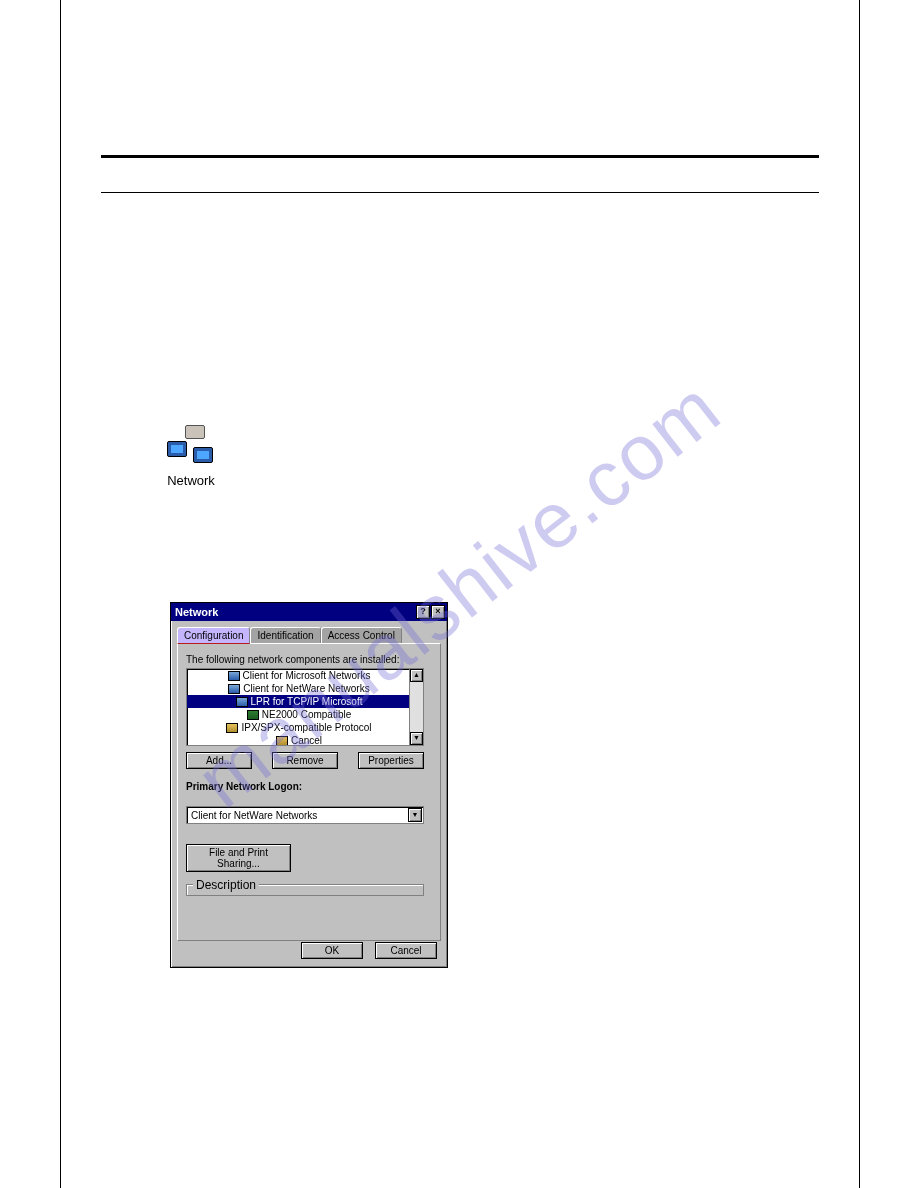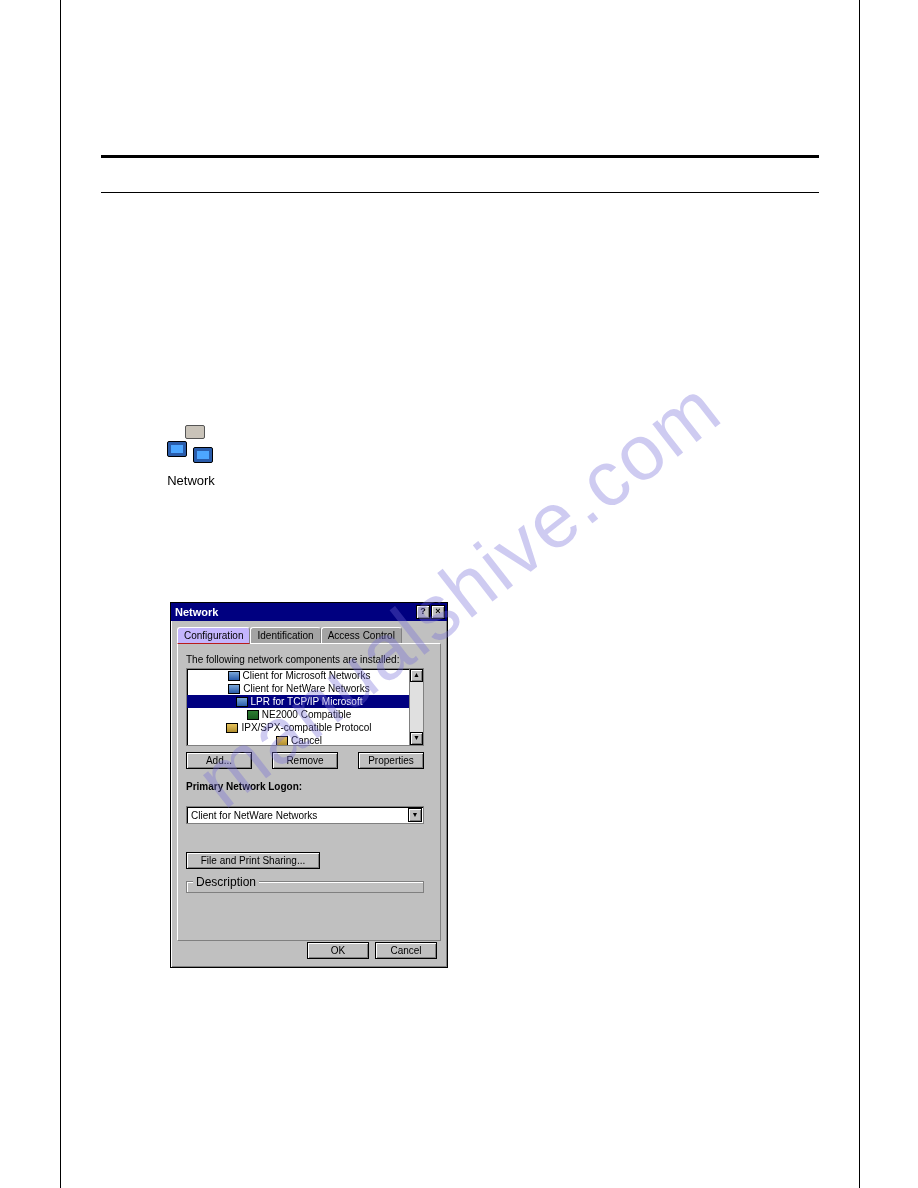--- a/index.html
+++ b/index.html
@@ -221,22 +221,22 @@
     width: 14px; height: 14px;
     background: #c0c0c0;
     border: 1px solid #000;
     box-shadow: inset 1px 1px 0 #fff, inset -1px -1px 0 #808080;
     font-size: 7px;
     text-align: center;
     line-height: 12px;
     margin: 1px;
   }
   .share-btn {
-    margin-top: 28px;
-    width: 134px;
+    margin-top: 20px;
+    width: 105px;
   }
   .groupbox {
     margin-top: 12px;
     border: 1px solid #808080;
     box-shadow: inset 1px 1px 0 #fff;
     padding: 4px 6px 6px 6px;
     position: relative;
   }
   .groupbox .legend {
     position: absolute;
@@ -248,21 +248,21 @@
   }
   .desc-text {
     font-size: 9px;
     line-height: 11px;
   }
   .dialog-buttons {
     position: absolute;
     right: 10px;
     bottom: 8px;
     display: flex;
-    gap: 6px;
+    gap: 12px;
   }
   .dialog-buttons .w-button { width: 62px; flex: none; }
 
   
   .watermark {
     position: absolute;
     left: 50%;
     top: 50%;
     transform: translate(-50%, -50%) rotate(-38deg);
     font-size: 78px;

